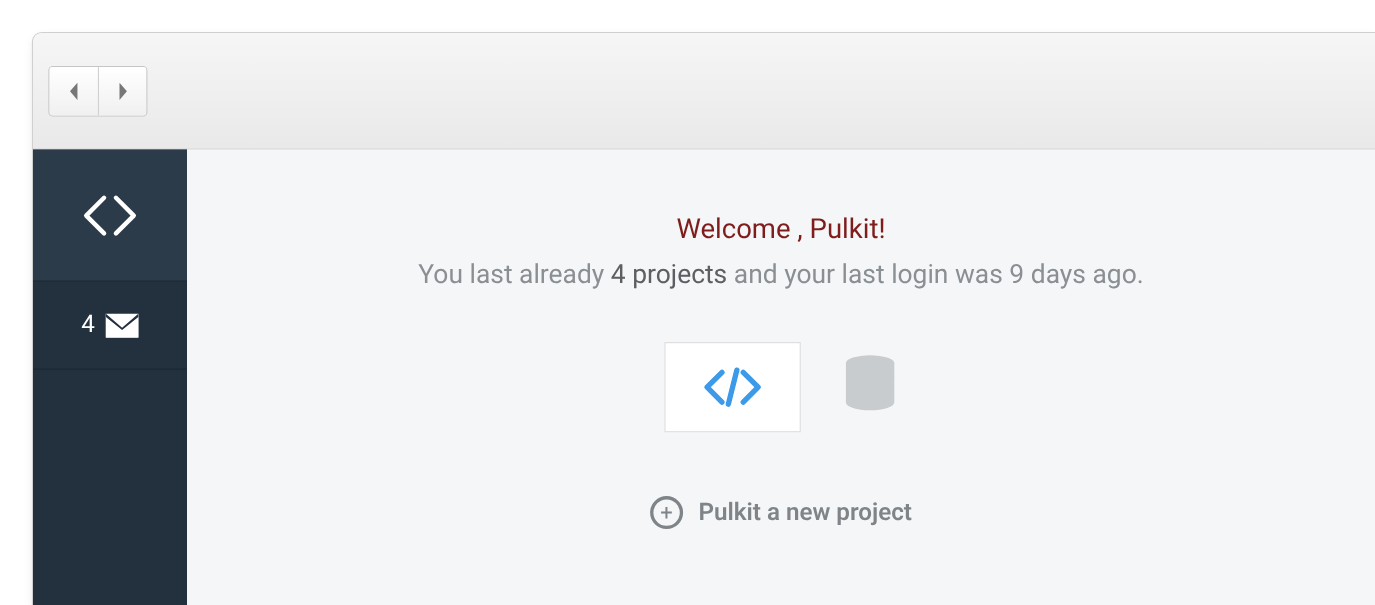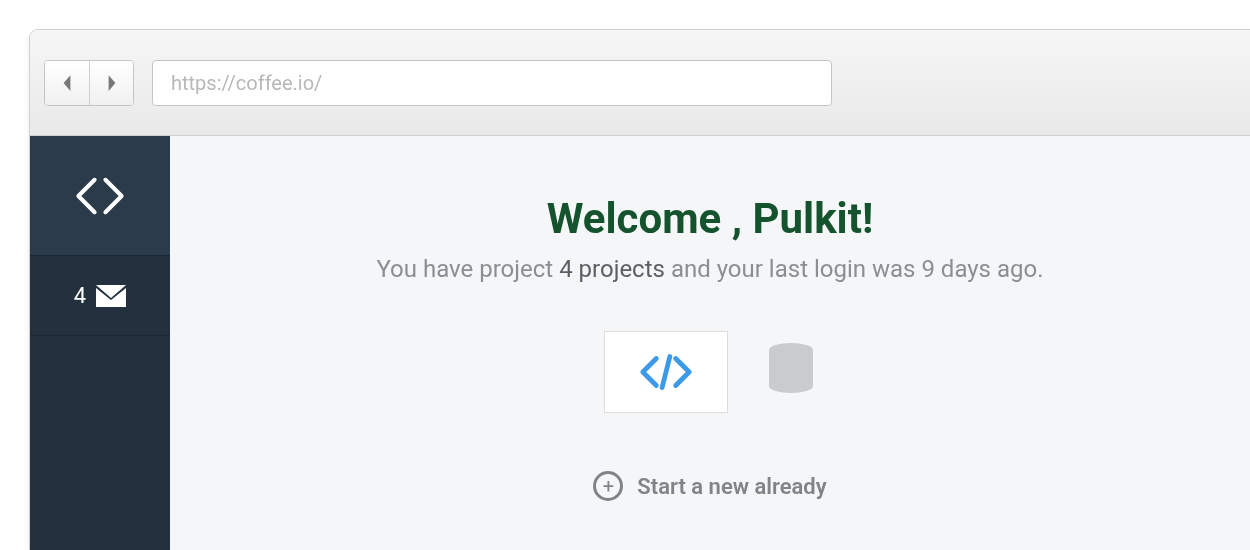--- a/index.html
+++ b/index.html
@@ -102,23 +102,23 @@
       cursor: pointer;
     }
     .sidebar-mail svg { width: 30px; height: 22px; fill: #fff; }
     .main {
       flex: 1;
       background: #f5f6f7;
       padding-top: 58px;
       text-align: center;
     }
     .welcome-title {
-      font-size: 42px;
-      font-weight: 700;
-      color: #14532d;
+      font-size: 25px;
+      font-weight: 400;
+      color: #7f1d1d;
     }
     .welcome-sub {
       margin-top: 12px;
       font-size: 24px;
       color: #8a8f93;
       font-weight: 400;
     }
     .welcome-sub b { color: #5c6063; font-weight: 400; }
     .card-row {
       margin-top: 48px;
@@ -176,23 +176,20 @@
       <div class="nav-btn">
         <svg viewBox="0 0 10 16">
             <path d="M8 1 L2 8 L8 15 Z"></path>
           </svg>
       </div>
       <div class="nav-btn">
         <svg viewBox="0 0 10 16">
             <path d="M2 1 L8 8 L2 15 Z"></path>
           </svg>
       </div>
-    </div>
-    <div class="url-bar">
-      <input class="url-input" type="text" value="https://coffee.io/" style="">
     </div>
   </div>
 
   <div class="content-area">
     <div class="sidebar">
       <div class="sidebar-logo">
         <svg viewBox="0 0 40 40">
           <polyline points="16,8 4,20 16,32"></polyline>
           <polyline points="24,8 36,20 24,32"></polyline>
         </svg>
@@ -205,21 +202,21 @@
           <path d="M0 0 l15 13 l15 -13 v3 l-15 12 l-15 -12 Z" fill="#23313f"></path>
         </svg>
       </div>
     </div>
 
     <div class="main">
       <h1 class="welcome-title">
         <span>Welcome , </span><span>Pulkit!</span>
       </h1>
       <p class="welcome-sub">
-        <span>You have project </span><b>4 projects</b><span> and your last login was 9 days ago.</span>
+        <span>You last already </span><b>4 projects</b><span> and your last login was 9 days ago.</span>
       </p>
 
       <div class="card-row">
         <div class="card">
           <svg viewBox="0 0 60 44" fill="none" stroke="#3d9ae8" stroke-width="5" stroke-linecap="round" stroke-linejoin="round">
             <polyline points="20,8 6,22 20,36"></polyline>
             <polyline points="40,8 54,22 40,36"></polyline>
             <line x1="34" y1="6" x2="26" y2="38"></line>
           </svg>
         </div>
@@ -228,17 +225,17 @@
             <ellipse cx="25" cy="8" rx="22" ry="7"></ellipse>
             <path d="M3 8 v12 a22 7 0 0 0 44 0 v-12"></path>
             <path d="M3 20 v12 a22 7 0 0 0 44 0 v-12"></path>
             <path d="M3 32 v12 a22 7 0 0 0 44 0 v-12"></path>
           </svg>
         </div>
       </div>
 
       <div class="start-row">
         <div class="plus-circle">+</div>
-        <span class="start-label">Start a new already</span>
+        <span class="start-label">Pulkit a new project</span>
       </div>
     </div>
   </div>
 </div>
 
 </body></html>

